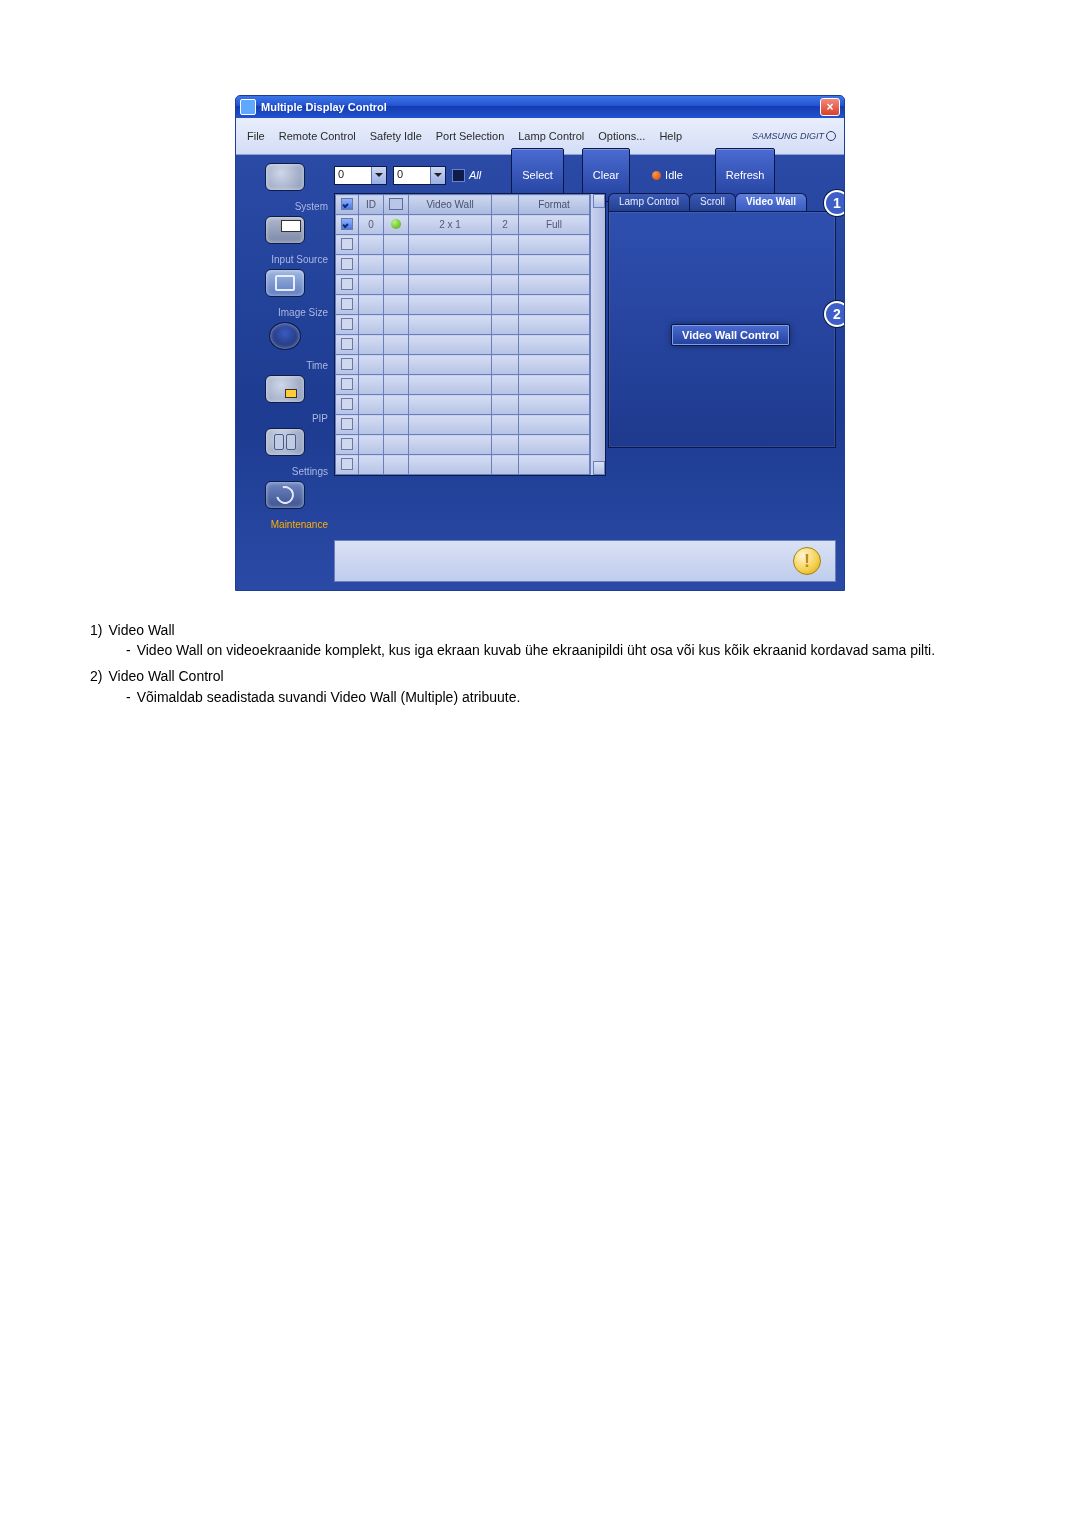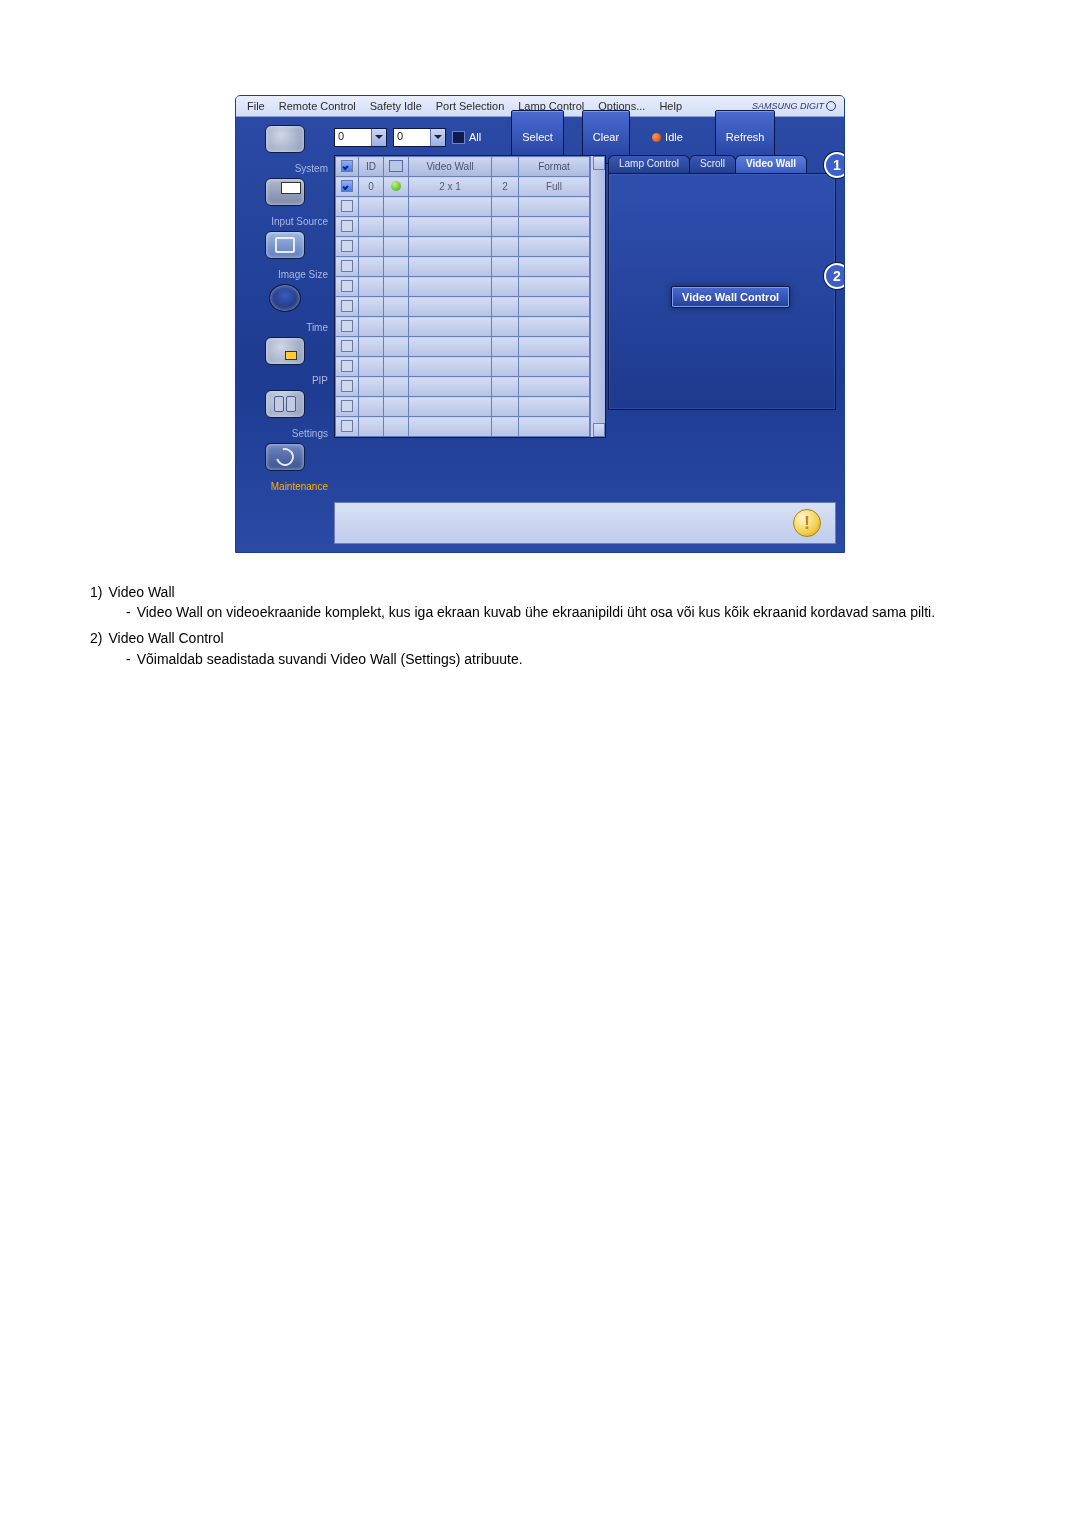--- a/index.html
+++ b/index.html
@@ -46,21 +46,21 @@
     display: flex; align-items: center; justify-content: center;
     font-size: 12px; font-weight: bold;
     line-height: 1;
   }
   .menubar {
     height: 20px;
     background: linear-gradient(#e9eefc,#d3ddf6);
     border-bottom: 1px solid #8aa0d8;
     display: flex;
     align-items: center;
-    padding: 0 4px;
+    padding: 8px 4px;
     font-size: 11px;
     color: #2a2a2a;
   }
   .menubar .mitem { padding: 0 7px; height: 100%; display: flex; align-items: center; }
   .menubar .brand {
     margin-left: auto;
     font-style: italic;
     font-size: 9px;
     color: #2b3a6a;
     padding-right: 4px;
@@ -145,21 +145,21 @@
   }
   .dd .val { width: 30px; padding: 1px 3px; }
   .dd .arrow {
     width: 14px;
     background: linear-gradient(#cbd6f2,#9bb0e3);
     border-left: 1px solid #5a6fa5;
     display: flex; align-items: center; justify-content: center;
     color: #222;
   }
   .dd .arrow::after{content:"";border:4px solid transparent;border-top-color:#222;transform:translateY(2px);}
-  .chkAll { display:flex; align-items:center; gap:4px; color:#fff; font-size:11px; }
+  .chkAll { display:flex; align-items:center; gap:4px; color:#fff; font-size:11px;font-style:italic; }
   .chkAll .box{ width:11px;height:11px;background:#0e1c4c;border:1px solid #6b82c5;}
   .btn3d {
     height: 18px;
     padding: 17px 10px;
     color: #fff;
     font-size: 11px;
     background: linear-gradient(#4b6bd2,#22409c);
     border: 1px solid #0a1847;
     border-radius: 2px;
     box-shadow: inset 0 1px 0 rgba(255,255,255,.3);
@@ -291,20 +291,26 @@
     line-height: 1.3;
     color:#000;
   }
   .notes .num { display:flex; gap:6px; margin-top:6px;}
   .notes .sub { margin: 2px 0 8px 36px; display:flex; gap:6px;}
 </style>
 </head>
 <body>
 
 <div class="window">
+  <div class="titlebar">
+    <div class="ticon"></div>
+    <span>Multiple Display Control</span>
+    <div class="spacer"></div>
+    <div class="close-btn">×</div>
+  </div>
 
   <div class="menubar">
     <div class="mitem">File</div>
     <div class="mitem">Remote Control</div>
     <div class="mitem">Safety Idle</div>
     <div class="mitem">Port Selection</div>
     <div class="mitem">Lamp Control</div>
     <div class="mitem">Options...</div>
     <div class="mitem">Help</div>
     <div class="brand">SAMSUNG DIGIT</div>
@@ -526,15 +532,15 @@
   <div class="sub">
     <span>-</span>
     <span>Video Wall on videoekraanide komplekt, kus iga ekraan kuvab ühe ekraanipildi üht osa või kus kõik ekraanid kordavad sama pilti.</span>
   </div>
   <div class="num">
     <span>2)</span>
     <span>Video Wall Control</span>
   </div>
   <div class="sub">
     <span>-</span>
-    <span>Võimaldab seadistada suvandi Video Wall (Settings) atribuute.</span>
+    <span>Võimaldab seadistada suvandi Video Wall (Multiple) atribuute.</span>
   </div>
 </div>
 
 </body></html>

